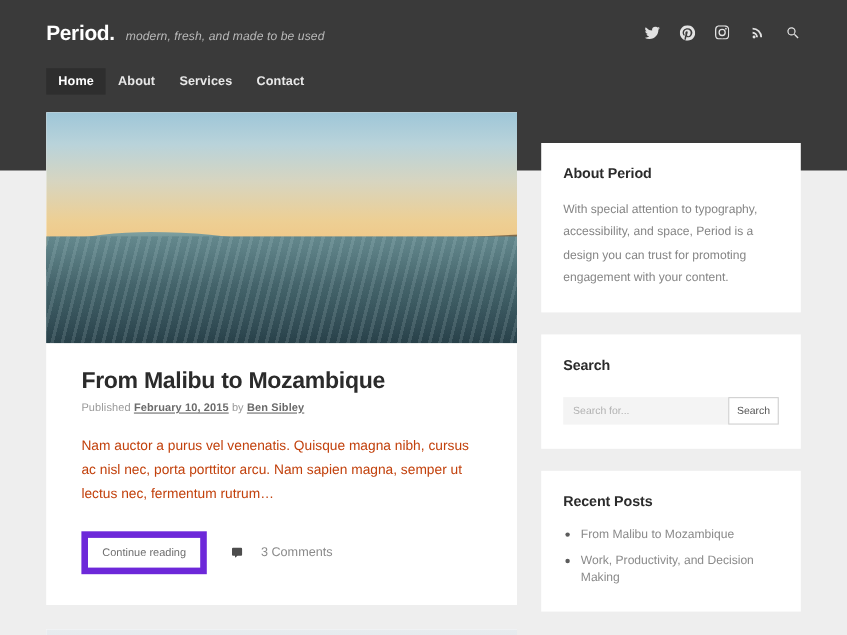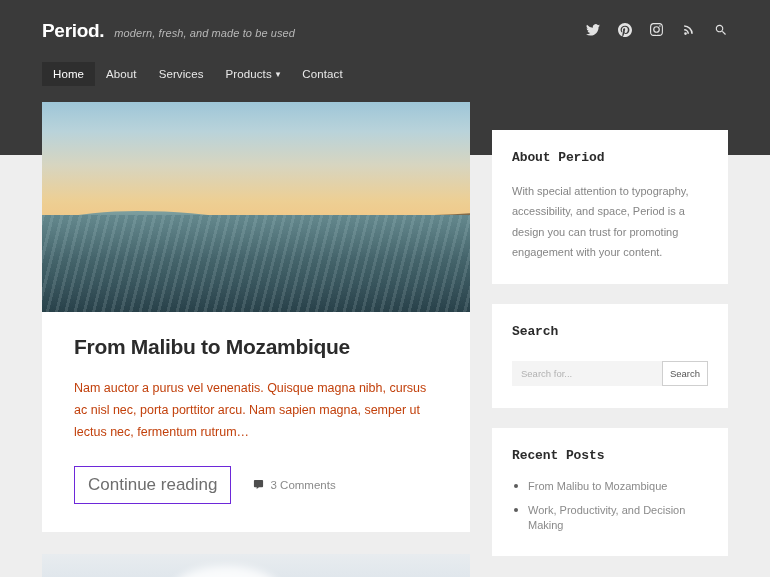--- a/index.html
+++ b/index.html
@@ -67,20 +67,21 @@
     display: flex;
     align-items: center;
   }
   .nav-item {
     font-size: 11.5px;
     color: #e8e8e8;
     padding: 6px 11px;
     cursor: pointer;
     white-space: nowrap;
     letter-spacing: 0.1px;
+    font-weight: bold;
   }
   .nav-item.active {
     background: #2e2e2e;
     color: #ffffff;
   }
   .chev {
     display: inline-block;
     margin-left: 4px;
     font-size: 9px;
     vertical-align: 1px;
@@ -148,52 +149,51 @@
     line-height: 1.75;
     color: #c2410c;
   }
   .post-actions {
     margin-top: 22px;
     display: flex;
     align-items: center;
   }
   .btn-continue {
     display: inline-block;
-    border: 1px solid #6d28d9;
+    border: 6px solid #6d28d9;
     background: #ffffff;
     color: #6e6e6e;
-    font-size: 17px;
+    font-size: 10px;
     padding: 8px 13px;
     cursor: pointer;
     font-family: "Liberation Sans", sans-serif;
   }
   .comments-link {
     margin-left: 22px;
     font-size: 11.5px;
     color: #8a8a8a;
     display: flex;
     align-items: center;
-    gap: 6px;
+    gap: 16px;
     cursor: pointer;
   }
   .bubble-icon svg { display: block; fill: #4d4d4d; }
 
   
   .widget {
     background: #ffffff;
     padding: 20px 20px 22px 20px;
     margin-bottom: 20px;
   }
   .widget-title {
     font-size: 13px;
     font-weight: bold;
     color: #2b2b2b;
     margin-bottom: 16px;
     letter-spacing: -0.1px;
-    font-family: Liberation Mono, monospace;
   }
   .widget-p {
     font-size: 11px;
     line-height: 1.85;
     color: #858585;
   }
   .widget-p + .widget-p { margin-top: 15px; }
 
   .search-form {
     display: flex;
@@ -351,21 +351,20 @@
         <svg width="14" height="14" viewBox="0 0 24 24">
             <path d="M15.5 14h-.8l-.3-.3a6.5 6.5 0 1 0-.7.7l.3.3v.8l5 5 1.5-1.5-5-5zm-6 0a4.5 4.5 0 1 1 0-9 4.5 4.5 0 0 1 0 9z"></path>
           </svg>
       </span>
     </div>
 
     <nav class="main-nav">
       <span class="nav-item active"><span>Home</span></span>
       <span class="nav-item"><span>About</span></span>
       <span class="nav-item"><span>Services</span></span>
-      <span class="nav-item"><span>Products</span><span class="chev">▾</span></span>
       <span class="nav-item"><span>Contact</span></span>
     </nav>
 
   </div>
 </header>
 
 <div class="page">
 
   <main class="content-col">
 
@@ -380,20 +379,26 @@
           <span class="palm" style="left:48%"></span>
           <span class="palm" style="left:60%"></span>
           <span class="palm" style="left:72%"></span>
           <span class="palm" style="left:86%"></span>
         </div>
         <div class="wave-crest"></div>
         <div class="sea"></div>
       </div>
       <div class="post-body">
         <h2 class="post-title">From Malibu to Mozambique</h2>
+        <div class="post-meta">
+          <span>Published</span>
+          <a>February 10, 2015</a>
+          <span>by</span>
+          <a>Ben Sibley</a>
+        </div>
         <p class="post-excerpt">Nam auctor a purus vel venenatis. Quisque magna nibh, cursus ac nisl nec, porta porttitor arcu. Nam sapien magna, semper ut lectus nec, fermentum rutrum…</p>
         <div class="post-actions">
           <button class="btn-continue">Continue reading</button>
           <span class="comments-link">
             <span class="bubble-icon">
               <svg width="11" height="11" viewBox="0 0 24 24">
                   <path d="M20 2H4a2 2 0 0 0-2 2v12a2 2 0 0 0 2 2h4v4l5-4h7a2 2 0 0 0 2-2V4a2 2 0 0 0-2-2z"></path>
                 </svg>
             </span>
             <span>3 Comments</span>

